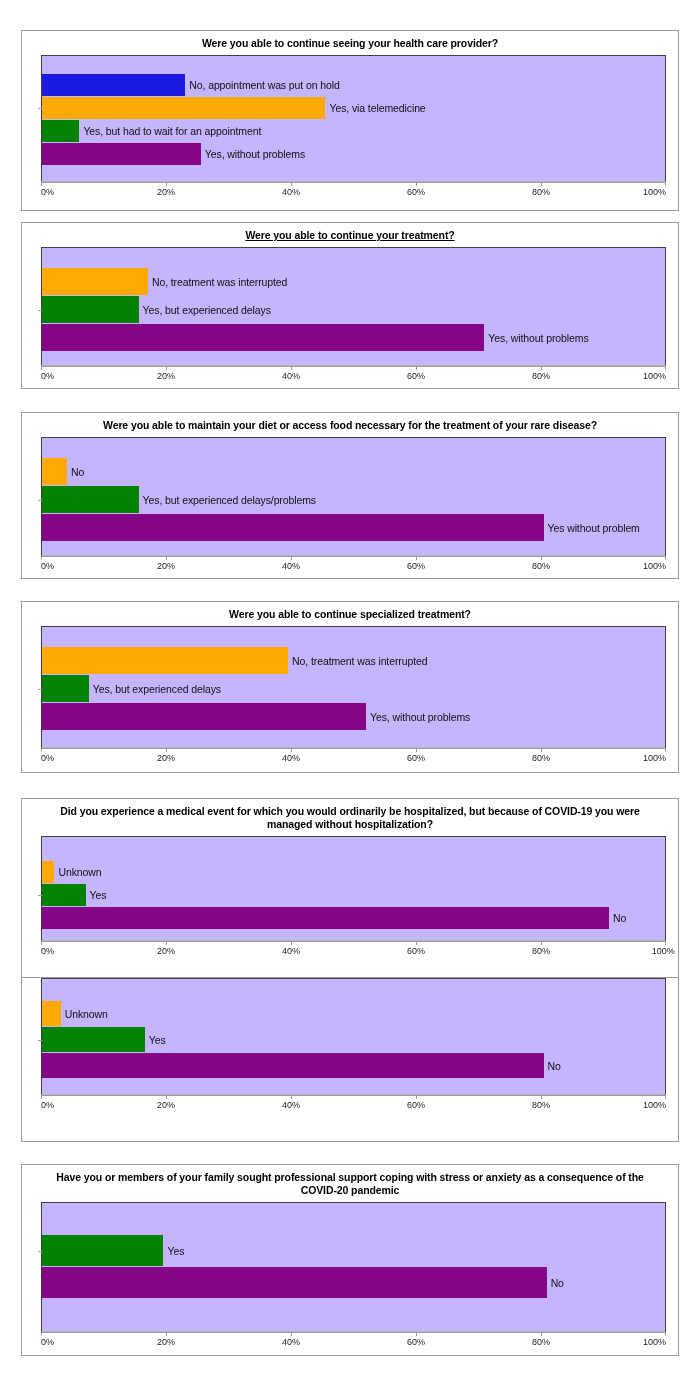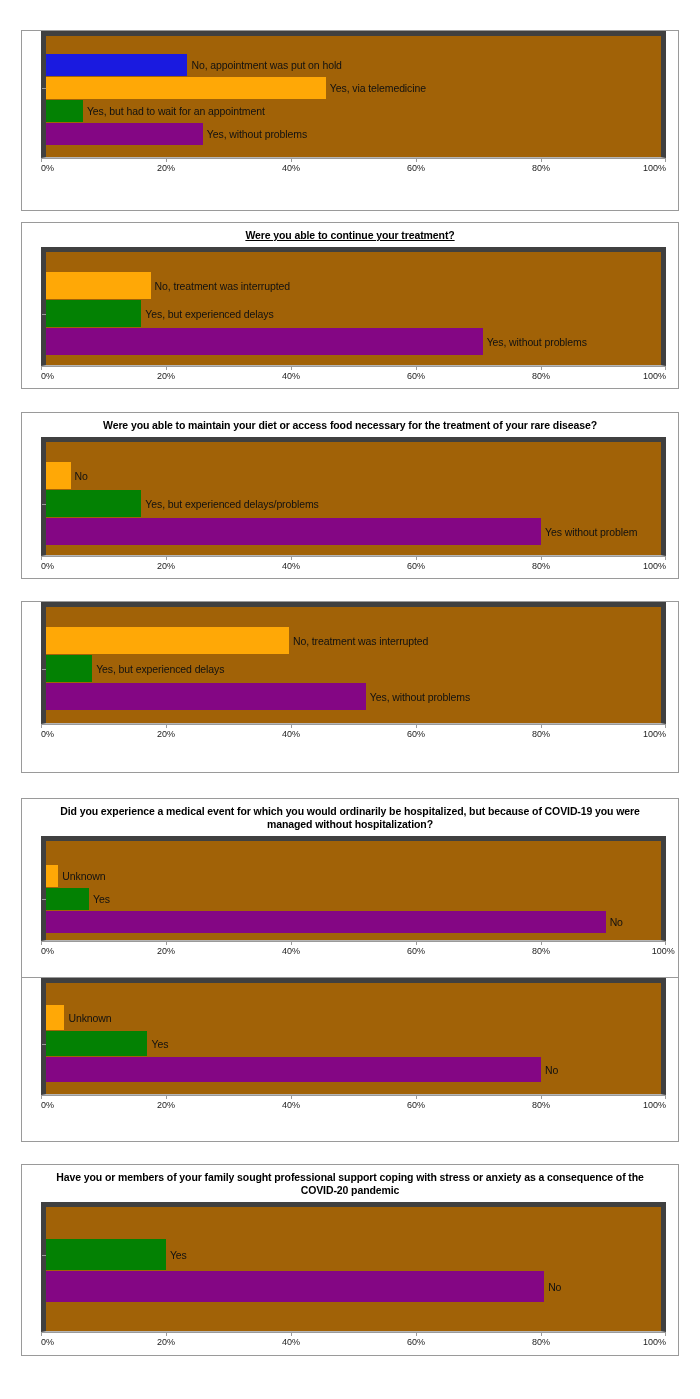--- a/index.html
+++ b/index.html
@@ -37,23 +37,23 @@
     padding: 6px 18px 5px 18px;
     color: #000;
     letter-spacing: -0.1px;
   }
   .plot-wrap {
     position: relative;
     margin: 0 12px 0 19px;
   }
   .plot-area {
     position: relative;
-    border: 5px solid #404040;
+    border: 1px solid #404040;
     border-bottom: 1px solid #b6b6b6;
-    background: #a16207;
+    background: #c4b5fd;
     box-sizing: border-box;
     overflow: visible;
   }
   .bars {
     position: absolute;
     left: 0;
     top: 0;
     right: 0;
     bottom: 0;
   }
@@ -117,20 +117,21 @@
   .axis-label.first { transform: translateX(0); }
   .axis-label.last  { transform: translateX(-100%); }
   .axis-label.clipped { transform: translateX(-62%); }
 </style>
 </head>
 <body>
 
 <div class="page">
   <div id="charts-root">
       <div class="chart-card" style="top: 30px; height: 181px;">
+        <div class="chart-title">Were you able to continue seeing your health care provider?</div>
         <div class="plot-wrap">
           <div class="plot-area" style="height: 127px;">
             <div class="bars">
               <div class="bar-row" style="top: 18px; height: 22px; right: 0px;">
                 <div class="bar" style="width: 23%; background: rgb(26, 26, 224);"></div>
                 <span class="bar-label" style="left: 23%;">No, appointment was put on hold</span>
               </div>
               <div class="bar-row" style="top: 64px; height: 22px; right: 0px;">
                 <div class="bar" style="width: 6%; background: rgb(3, 129, 3);"></div>
                 <span class="bar-label" style="left: 6%;">Yes, but had to wait for an appointment</span>
@@ -231,20 +232,21 @@
           <div class="axis-label" style="left: 40%;">40%</div>
           <div class="axis-tick" style="left: 60%;"></div>
           <div class="axis-label" style="left: 60%;">60%</div>
           <div class="axis-tick" style="left: 80%;"></div>
           <div class="axis-label" style="left: 80%;">80%</div>
           <div class="axis-tick" style="left: calc(100% - 1px);"></div>
           <div class="axis-label last" style="left: 100%;">100%</div>
         </div>
       </div>
       <div class="chart-card" style="top: 601px; height: 172px;">
+        <div class="chart-title">Were you able to continue specialized treatment?</div>
         <div class="plot-wrap">
           <div class="plot-area" style="height: 122px;">
             <div class="bars">
               <div class="bar-row" style="top: 20px; height: 27px; right: 0px;">
                 <div class="bar" style="width: 39.5%; background: rgb(255, 168, 6);"></div>
                 <span class="bar-label" style="left: 39.5%;">No, treatment was interrupted</span>
               </div>
               <div class="bar-row" style="top: 48px; height: 27px; right: 0px;">
                 <div class="bar" style="width: 7.5%; background: rgb(3, 129, 3);"></div>
                 <span class="bar-label" style="left: 7.5%;">Yes, but experienced delays</span>

